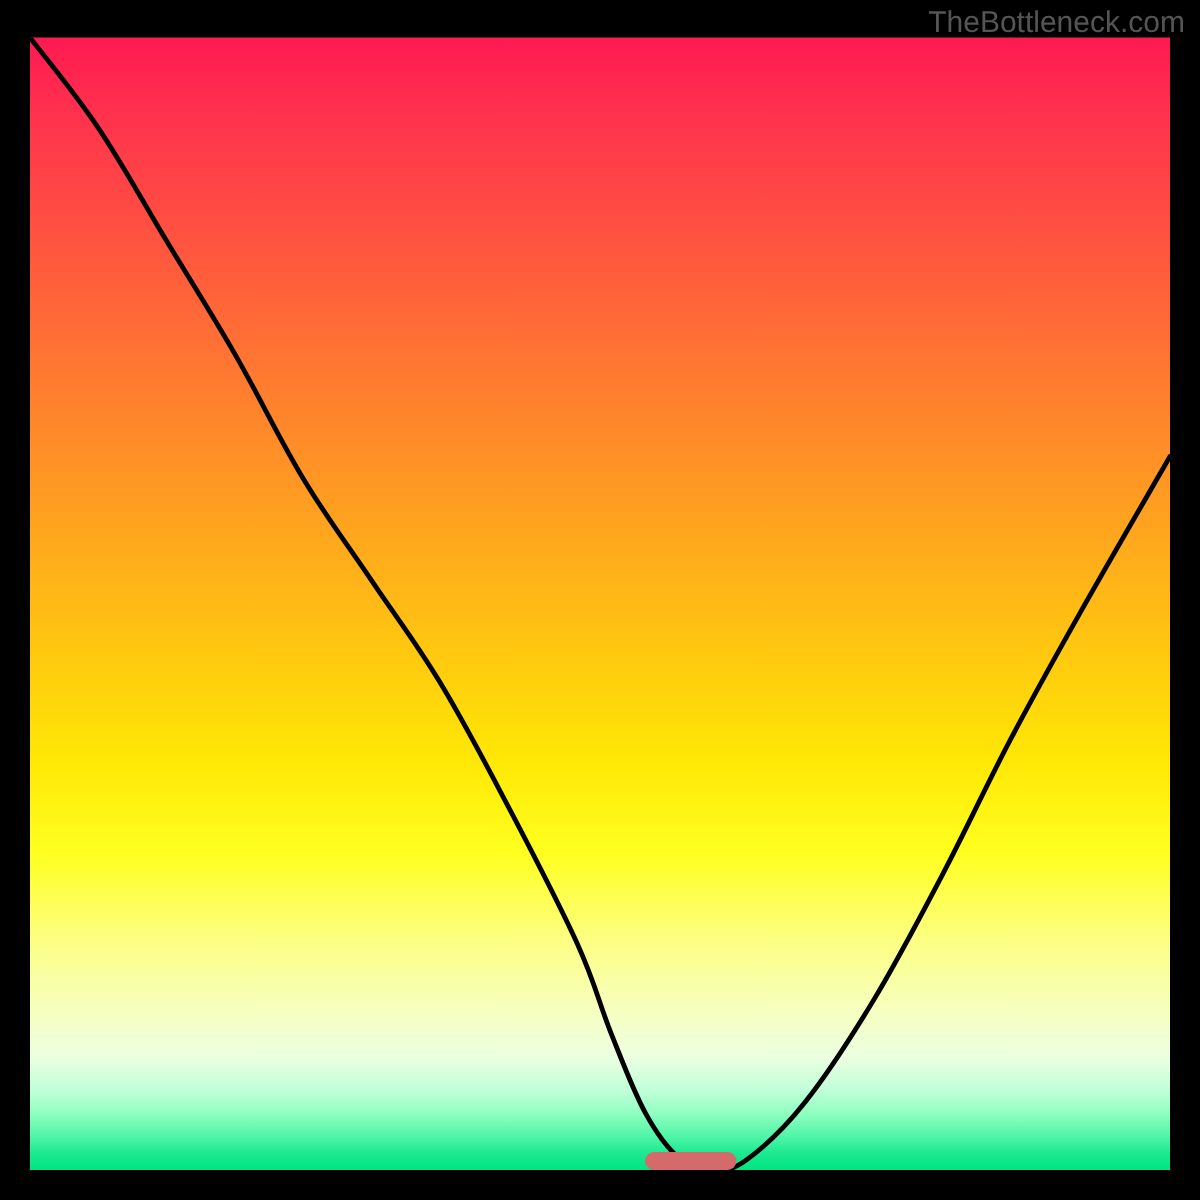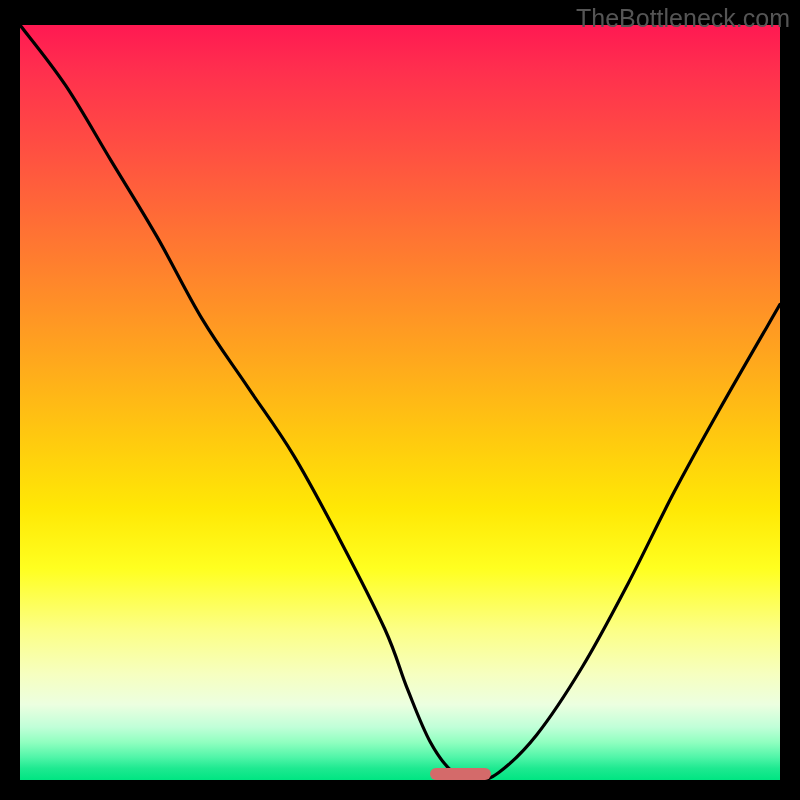--- a/index.html
+++ b/index.html
@@ -9,21 +9,21 @@
     background: #000;
     position: relative;
     overflow: hidden;
     font-family: Arial, sans-serif;
   }
   .watermark {
     position: absolute;
     top: 4px;
     right: 10px;
     color: #555;
-    font-size: 25px;
+    font-size: 20px;
     font-weight: 500;
     z-index: 10;
   }
   .plot-area {
     position: absolute;
     left: 20px;
     top: 25px;
     width: 760px;
     height: 755px;
   }

